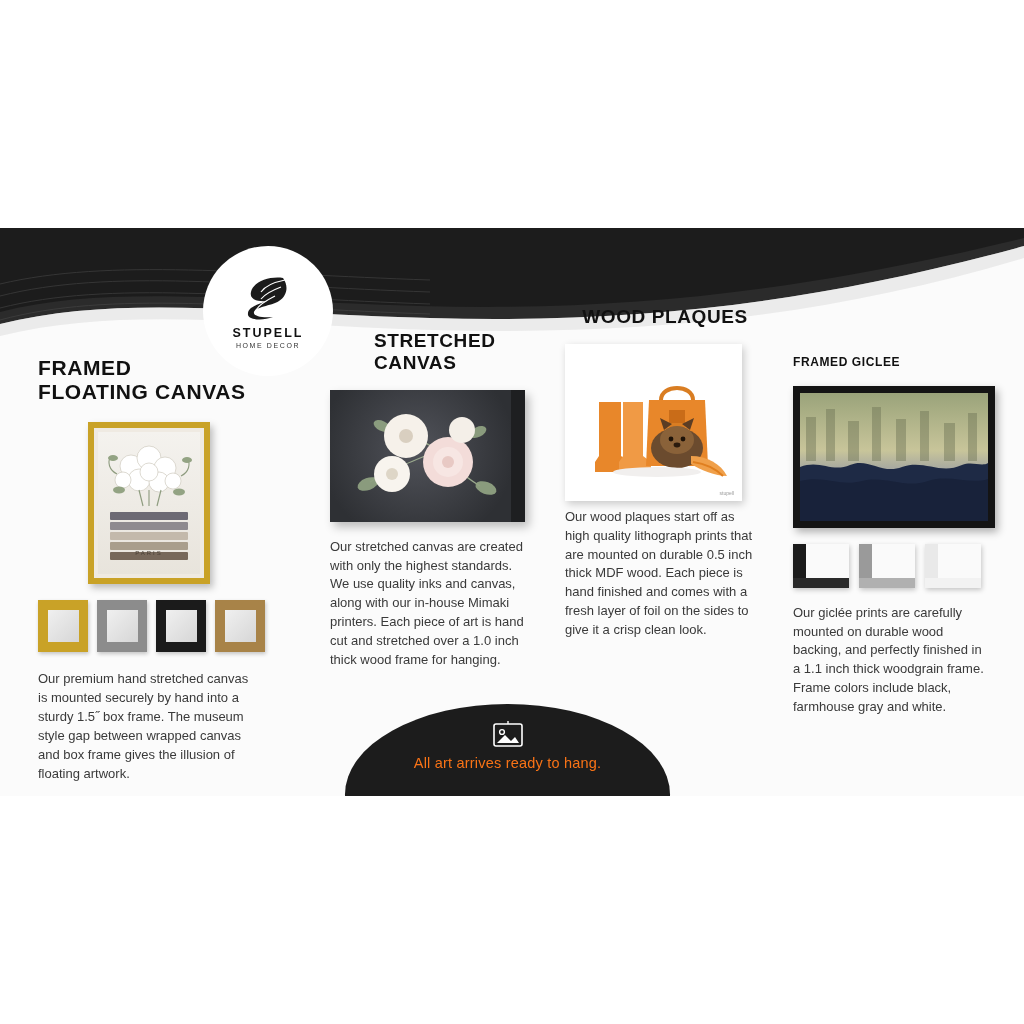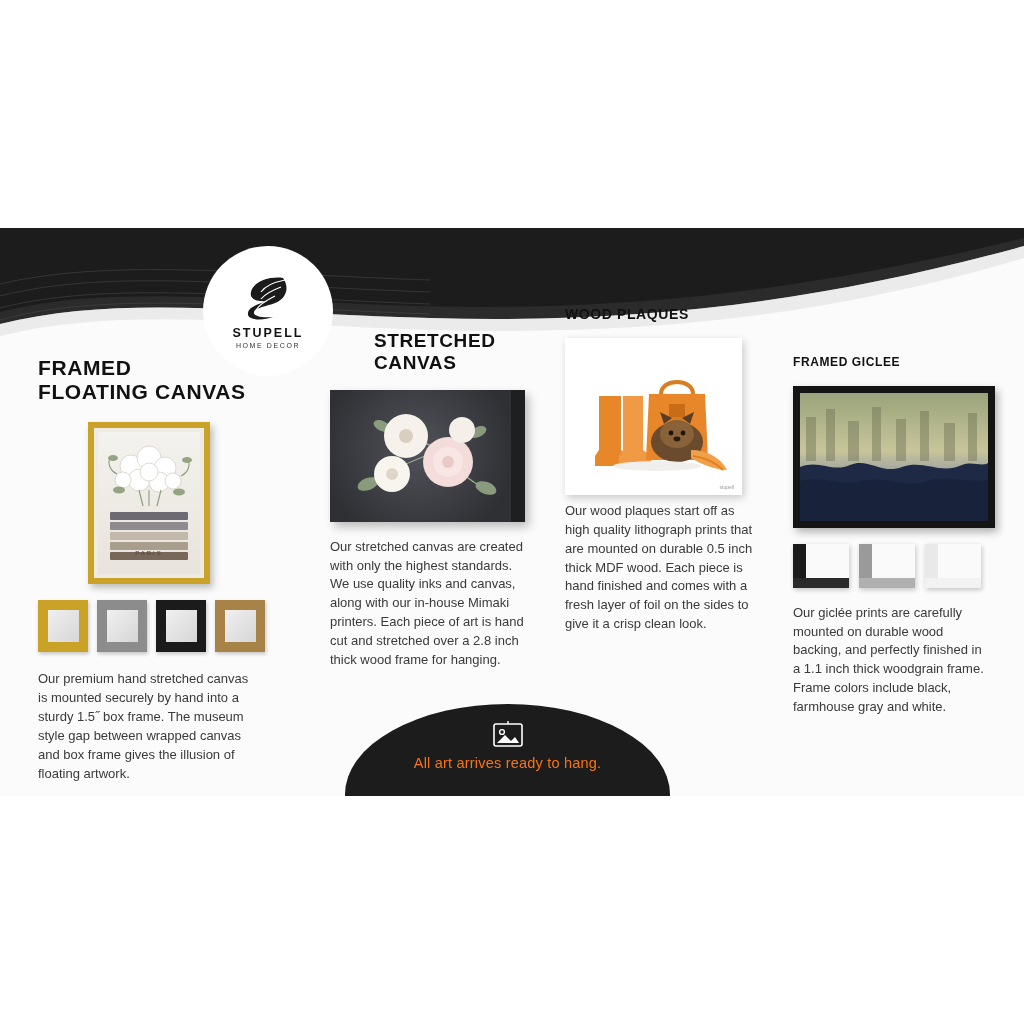--- a/index.html
+++ b/index.html
@@ -209,21 +209,21 @@
     height: 100%;
     background: rgba(0,0,0,.35);
   }
   .canvas-3d .dark-bg {
     position: absolute; inset: 0;
     background: radial-gradient(circle at 45% 45%, #51535a 0%, #2e3034 75%);
   }
 
   
   .c3 { left: 565px; top: 78px; width: 200px; }
-  .c3 .col-title { font-size: 14px; }
+  .c3 .col-title { font-size: 19px; text-align: center; }
   .c3 .col-body { margin-top: 7px; width: 195px; }
   .plaque {
     margin-top: 16px;
     width: 177px;
     height: 157px;
     background: #ffffff;
     box-shadow: 2px 3px 8px rgba(0,0,0,.2);
     position: relative;
     overflow: hidden;
   }
@@ -400,21 +400,21 @@
             <circle cx="118" cy="72" r="15" fill="#f7e6e3"></circle>
             <circle cx="118" cy="72" r="6" fill="#e8c9c4"></circle>
             <circle cx="62" cy="84" r="18" fill="#f8f4ee"></circle>
             <circle cx="62" cy="84" r="6" fill="#ded6c7"></circle>
             <circle cx="132" cy="40" r="13" fill="#f4efe8"></circle>
           </g>
         </svg>
         <div class="side"></div>
       </div>
 
-      <div class="col-body">Our stretched canvas are created with only the highest standards. We use quality inks and canvas, along with our in-house Mimaki printers. Each piece of art is hand cut and stretched over a 2.8 inch thick wood frame for hanging.</div>
+      <div class="col-body">Our stretched canvas are created with only the highest standards. We use quality inks and canvas, along with our in-house Mimaki printers. Each piece of art is hand cut and stretched over a 1.0 inch thick wood frame for hanging.</div>
     </div>
 
     <div class="col c3">
       <div class="col-title">WOOD PLAQUES</div>
 
       <div class="plaque">
         <svg width="177" height="157" viewBox="0 0 177 157">
           <rect x="0" y="0" width="177" height="157" fill="#ffffff"></rect>
 
           <path d="M34 58 L56 58 L56 112 L64 118 L64 128 L30 128 L30 118 L34 112 Z" fill="#e8872a"></path>

